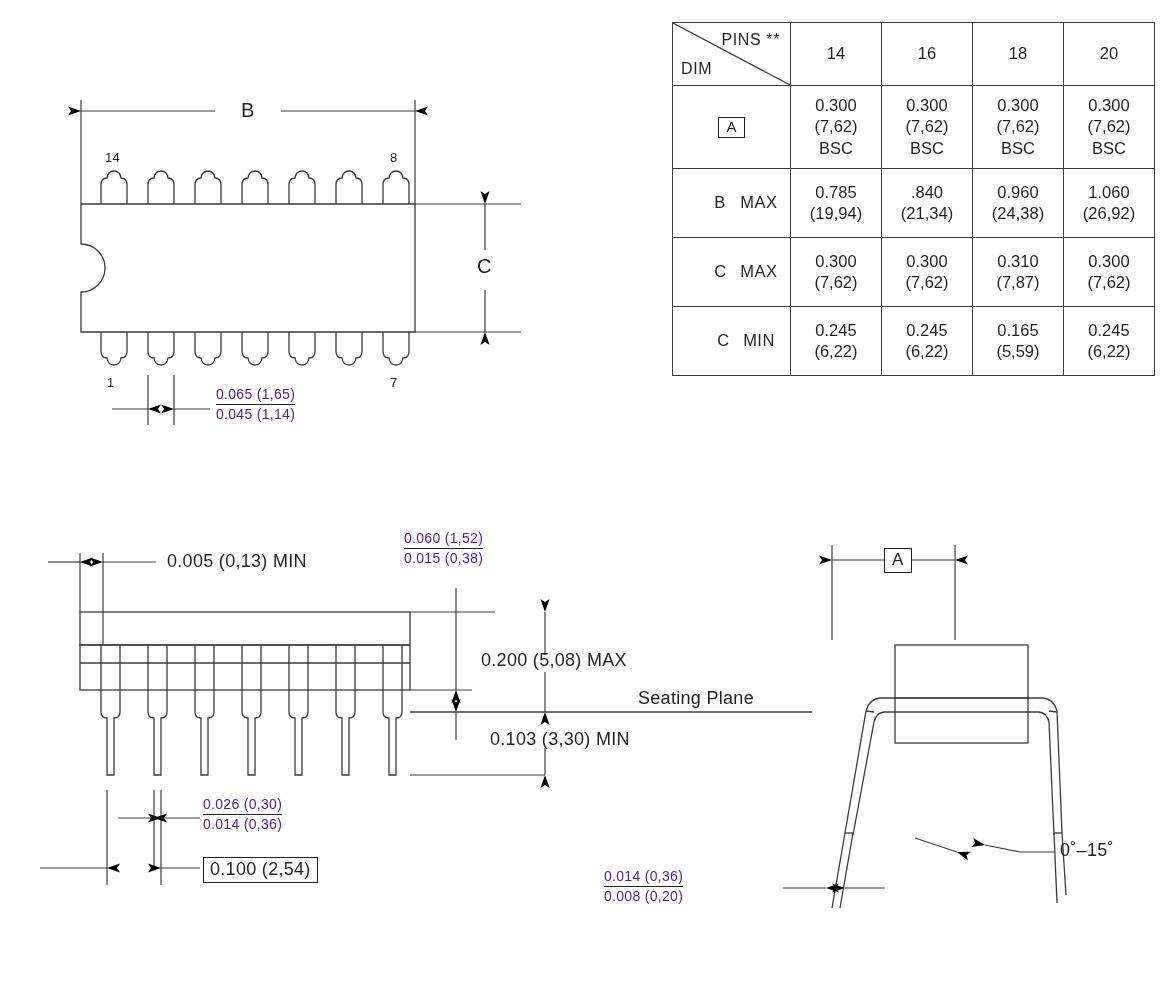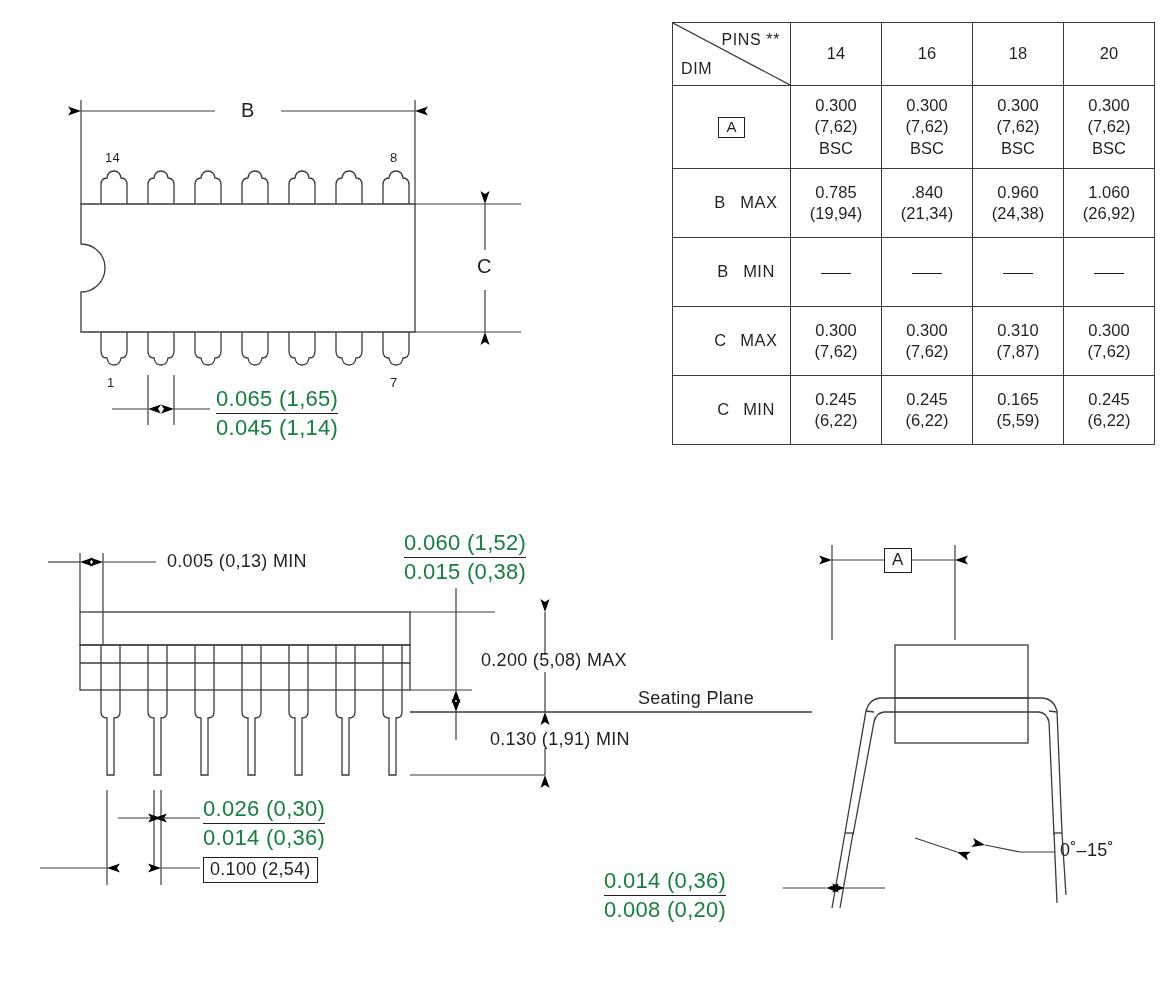--- a/index.html
+++ b/index.html
@@ -105,22 +105,22 @@
     white-space: nowrap;
     letter-spacing: .3px;
   }
   .lbl.small { font-size: 13px; }
   .lbl.big { font-size: 20px; }
 
   
   .frac {
     position: absolute;
     white-space: nowrap;
-    font-size: 22px;
-    color: #15803d;
+    font-size: 14px;
+    color: #4c1d95;
     line-height: 1.18;
     letter-spacing: .3px;
   }
   .frac .top {
     display: block;
     border-bottom: 1.3px solid #231f20;
     padding-bottom: 1px;
   }
   .frac .bot { display: block; padding-top: 1px; }
 
@@ -197,39 +197,20 @@
         <td class="col-val">
           <span class="val-l1">0.960</span>
           <span class="val-l2">(24,38)</span>
         </td>
         <td class="col-val">
           <span class="val-l1">1.060</span>
           <span class="val-l2">(26,92)</span>
         </td>
       </tr>
 
-      <tr class="row-std">
-        <td class="col-dim">
-          <span class="dimname">
-            <span class="ltr">B</span><span>MIN</span>
-          </span>
-        </td>
-        <td class="col-val">
-          <span class="dash"></span>
-        </td>
-        <td class="col-val">
-          <span class="dash"></span>
-        </td>
-        <td class="col-val">
-          <span class="dash"></span>
-        </td>
-        <td class="col-val">
-          <span class="dash"></span>
-        </td>
-      </tr>
 
       <tr class="row-std">
         <td class="col-dim">
           <span class="dimname">
             <span class="ltr">C</span><span>MAX</span>
           </span>
         </td>
         <td class="col-val">
           <span class="val-l1">0.300</span>
           <span class="val-l2">(7,62)</span>
@@ -448,21 +429,21 @@
 
   <div class="frac" style="left:404px; top:530px;">
     <span class="top">0.060  (1,52)</span>
     <span class="bot">0.015  (0,38)</span>
   </div>
 
   <span class="lbl" style="left:481px; top:650px;">0.200  (5,08)  MAX</span>
 
   <span class="lbl" style="left:638px; top:688px;">Seating Plane</span>
 
-  <span class="lbl" style="left:490px; top:729px;">0.130  (1,91)  MIN</span>
+  <span class="lbl" style="left:490px; top:729px;">0.103  (3,30)  MIN</span>
 
   <div class="frac" style="left:203px; top:796px;">
     <span class="top">0.026  (0,30)</span>
     <span class="bot">0.014  (0,36)</span>
   </div>
 
   <span class="boxdim" style="left:203px; top:857px;">0.100  (2,54)</span>
 
   <span class="boxdim" style="left:884px; top:548px; font-size:17px; padding:1px 7px 2px 7px;">A</span>
 

